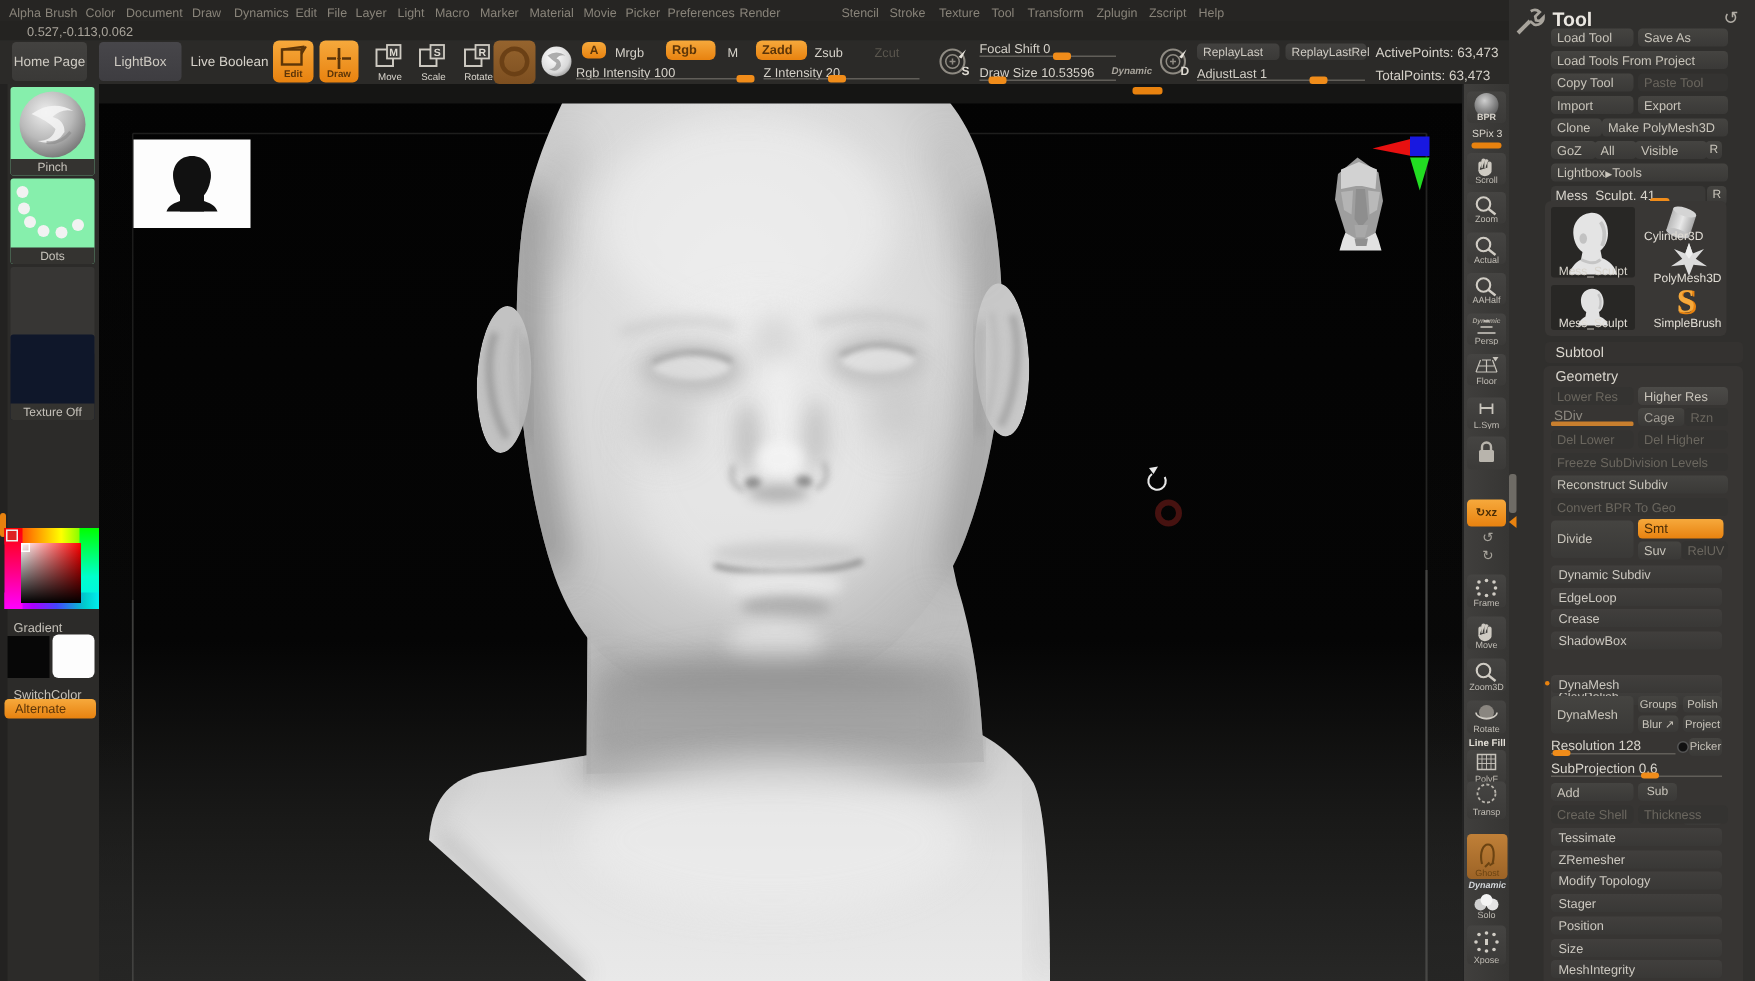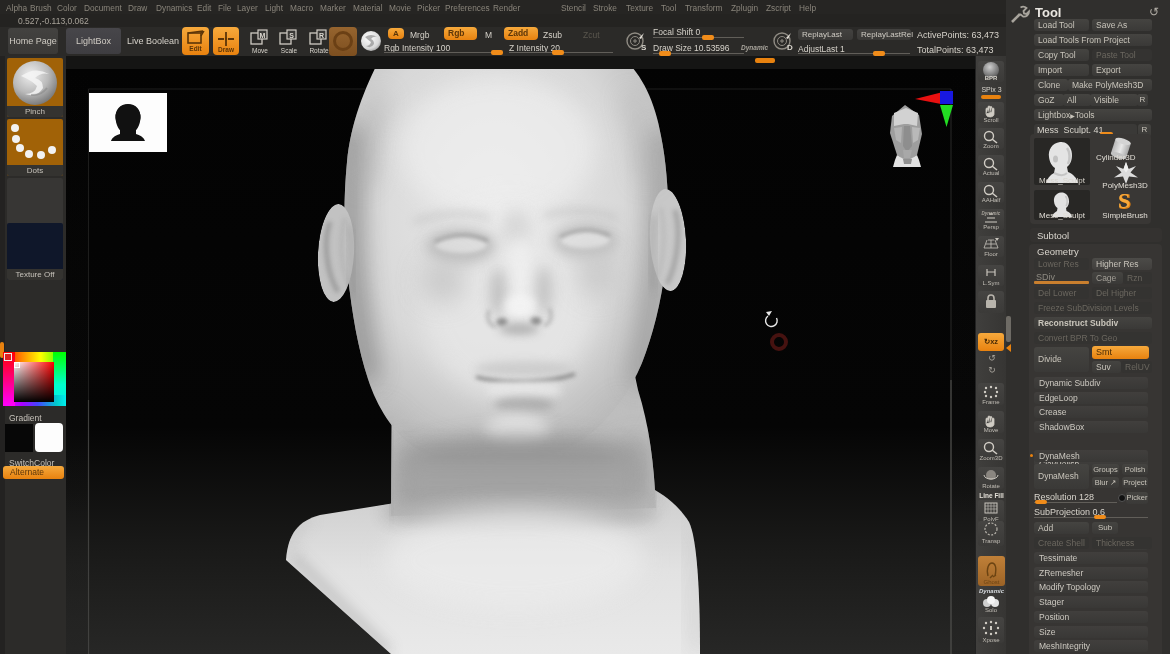--- a/index.html
+++ b/index.html
@@ -13,21 +13,21 @@
   #coords{position:absolute;left:18px;top:2px;font-size:8.5px;color:#a8a39a;}
   #toolbar{left:0;top:27px;width:1006px;height:29px;background:#2b2a28;border-bottom:1px solid #1b1a19;}
   .tbtn{position:absolute;background:linear-gradient(#434240,#3a3937);border-radius:3px;
         color:#cfcbc3;font-size:9px;text-align:center;}
   .obtn{position:absolute;background:linear-gradient(#f6a93c,#e8820f);border-radius:4px;}
   .slab{position:absolute;font-size:8.5px;color:#d6d2ca;white-space:nowrap;}
   .track{position:absolute;height:1px;background:#615e59;}
   .handle{position:absolute;width:12px;height:5px;background:#f08c1a;border-radius:2px;}
   
   #lshelf{left:0;top:56px;width:66px;height:598px;background:#2c2b29;}
-  .ltile{position:absolute;left:7px;width:56px;background:#a16207;border-radius:2px;}
+  .ltile{position:absolute;left:7px;width:56px;background:#86efac;border-radius:2px;}
   .llab{position:absolute;left:0;bottom:0;width:100%;height:11px;background:#343330;
         color:#c6c2ba;font-size:8px;text-align:center;line-height:11px;border-radius:0 0 2px 2px;}
   
   #rstrip{left:975px;top:56px;width:31px;height:598px;background:linear-gradient(90deg,#403f3d,#363533);border-left:1px solid #222;}
   .rtile{position:absolute;left:2px;width:26px;background:linear-gradient(#454442,#3b3a38);
          border-radius:3px;color:#c2beb6;font-size:6px;text-align:center;}
   
   #rpanel{left:1006px;top:0;width:164px;height:654px;background:#302f2d;}
   .pbtn{position:absolute;background:linear-gradient(#454441,#3a3937);border-radius:3px;
         color:#c9c5bb;font-size:8.5px;line-height:12px;padding-left:4px;white-space:nowrap;overflow:hidden;}
@@ -580,21 +580,21 @@
  <div class="abs" style="left:31px;top:246px;font-size:9.5px;color:#dad6ce;">Geometry</div>
  <div class="pbtn dis" style="left:28px;top:258px;width:51px;height:12px;">Lower Res</div>
  <div class="pbtn" style="left:86px;top:258px;width:56px;height:12px;background:linear-gradient(#4c4b48,#413f3d);">Higher Res</div>
  <div class="abs" style="left:28px;top:272px;width:55px;height:12px;color:#8d8981;font-size:9px;line-height:11px;padding-left:2px;">SDiv</div>
  <div class="abs" style="left:28px;top:281px;width:55px;height:3px;background:#c97f2e;border-radius:1px;"></div>
  <div class="pbtn" style="left:86px;top:272px;width:27px;height:12px;color:#a39f97;">Cage</div>
  <div class="pbtn dis" style="left:117px;top:272px;width:25px;height:12px;">Rzn</div>
  <div class="pbtn dis" style="left:28px;top:287px;width:51px;height:12px;">Del Lower</div>
  <div class="pbtn dis" style="left:86px;top:287px;width:56px;height:12px;">Del Higher</div>
  <div class="pbtn dis" style="left:28px;top:302px;width:114px;height:12px;">Freeze SubDivision Levels</div>
- <div class="pbtn" style="left:28px;top:317px;width:114px;height:12px;font-weight:bold;">Reconstruct Subdiv</div>
+ <div class="pbtn" style="left:28px;top:317px;width:114px;height:12px;">Reconstruct Subdiv</div>
  <div class="pbtn dis" style="left:28px;top:332px;width:114px;height:12px;">Convert BPR To Geo</div>
 
  <div class="pbtn" style="left:28px;top:347px;width:51px;height:25px;line-height:25px;">Divide</div>
  <div class="abs" style="left:86px;top:346px;width:57px;height:13px;background:linear-gradient(#f6a93c,#e8820f);border-radius:3px;color:#4a2c06;font-size:9px;line-height:13px;padding-left:4px;box-sizing:border-box;">Smt</div>
  <div class="pbtn" style="left:86px;top:361px;width:25px;height:12px;">Suv</div>
  <div class="pbtn dis" style="left:115px;top:361px;width:27px;height:12px;">RelUV</div>
 
  <div class="sechdr" style="left:28px;top:377px;width:109px;height:12px;">Dynamic Subdiv</div>
  <div class="sechdr" style="left:28px;top:392px;width:109px;height:12px;">EdgeLoop</div>
  <div class="sechdr" style="left:28px;top:406px;width:109px;height:12px;">Crease</div>

